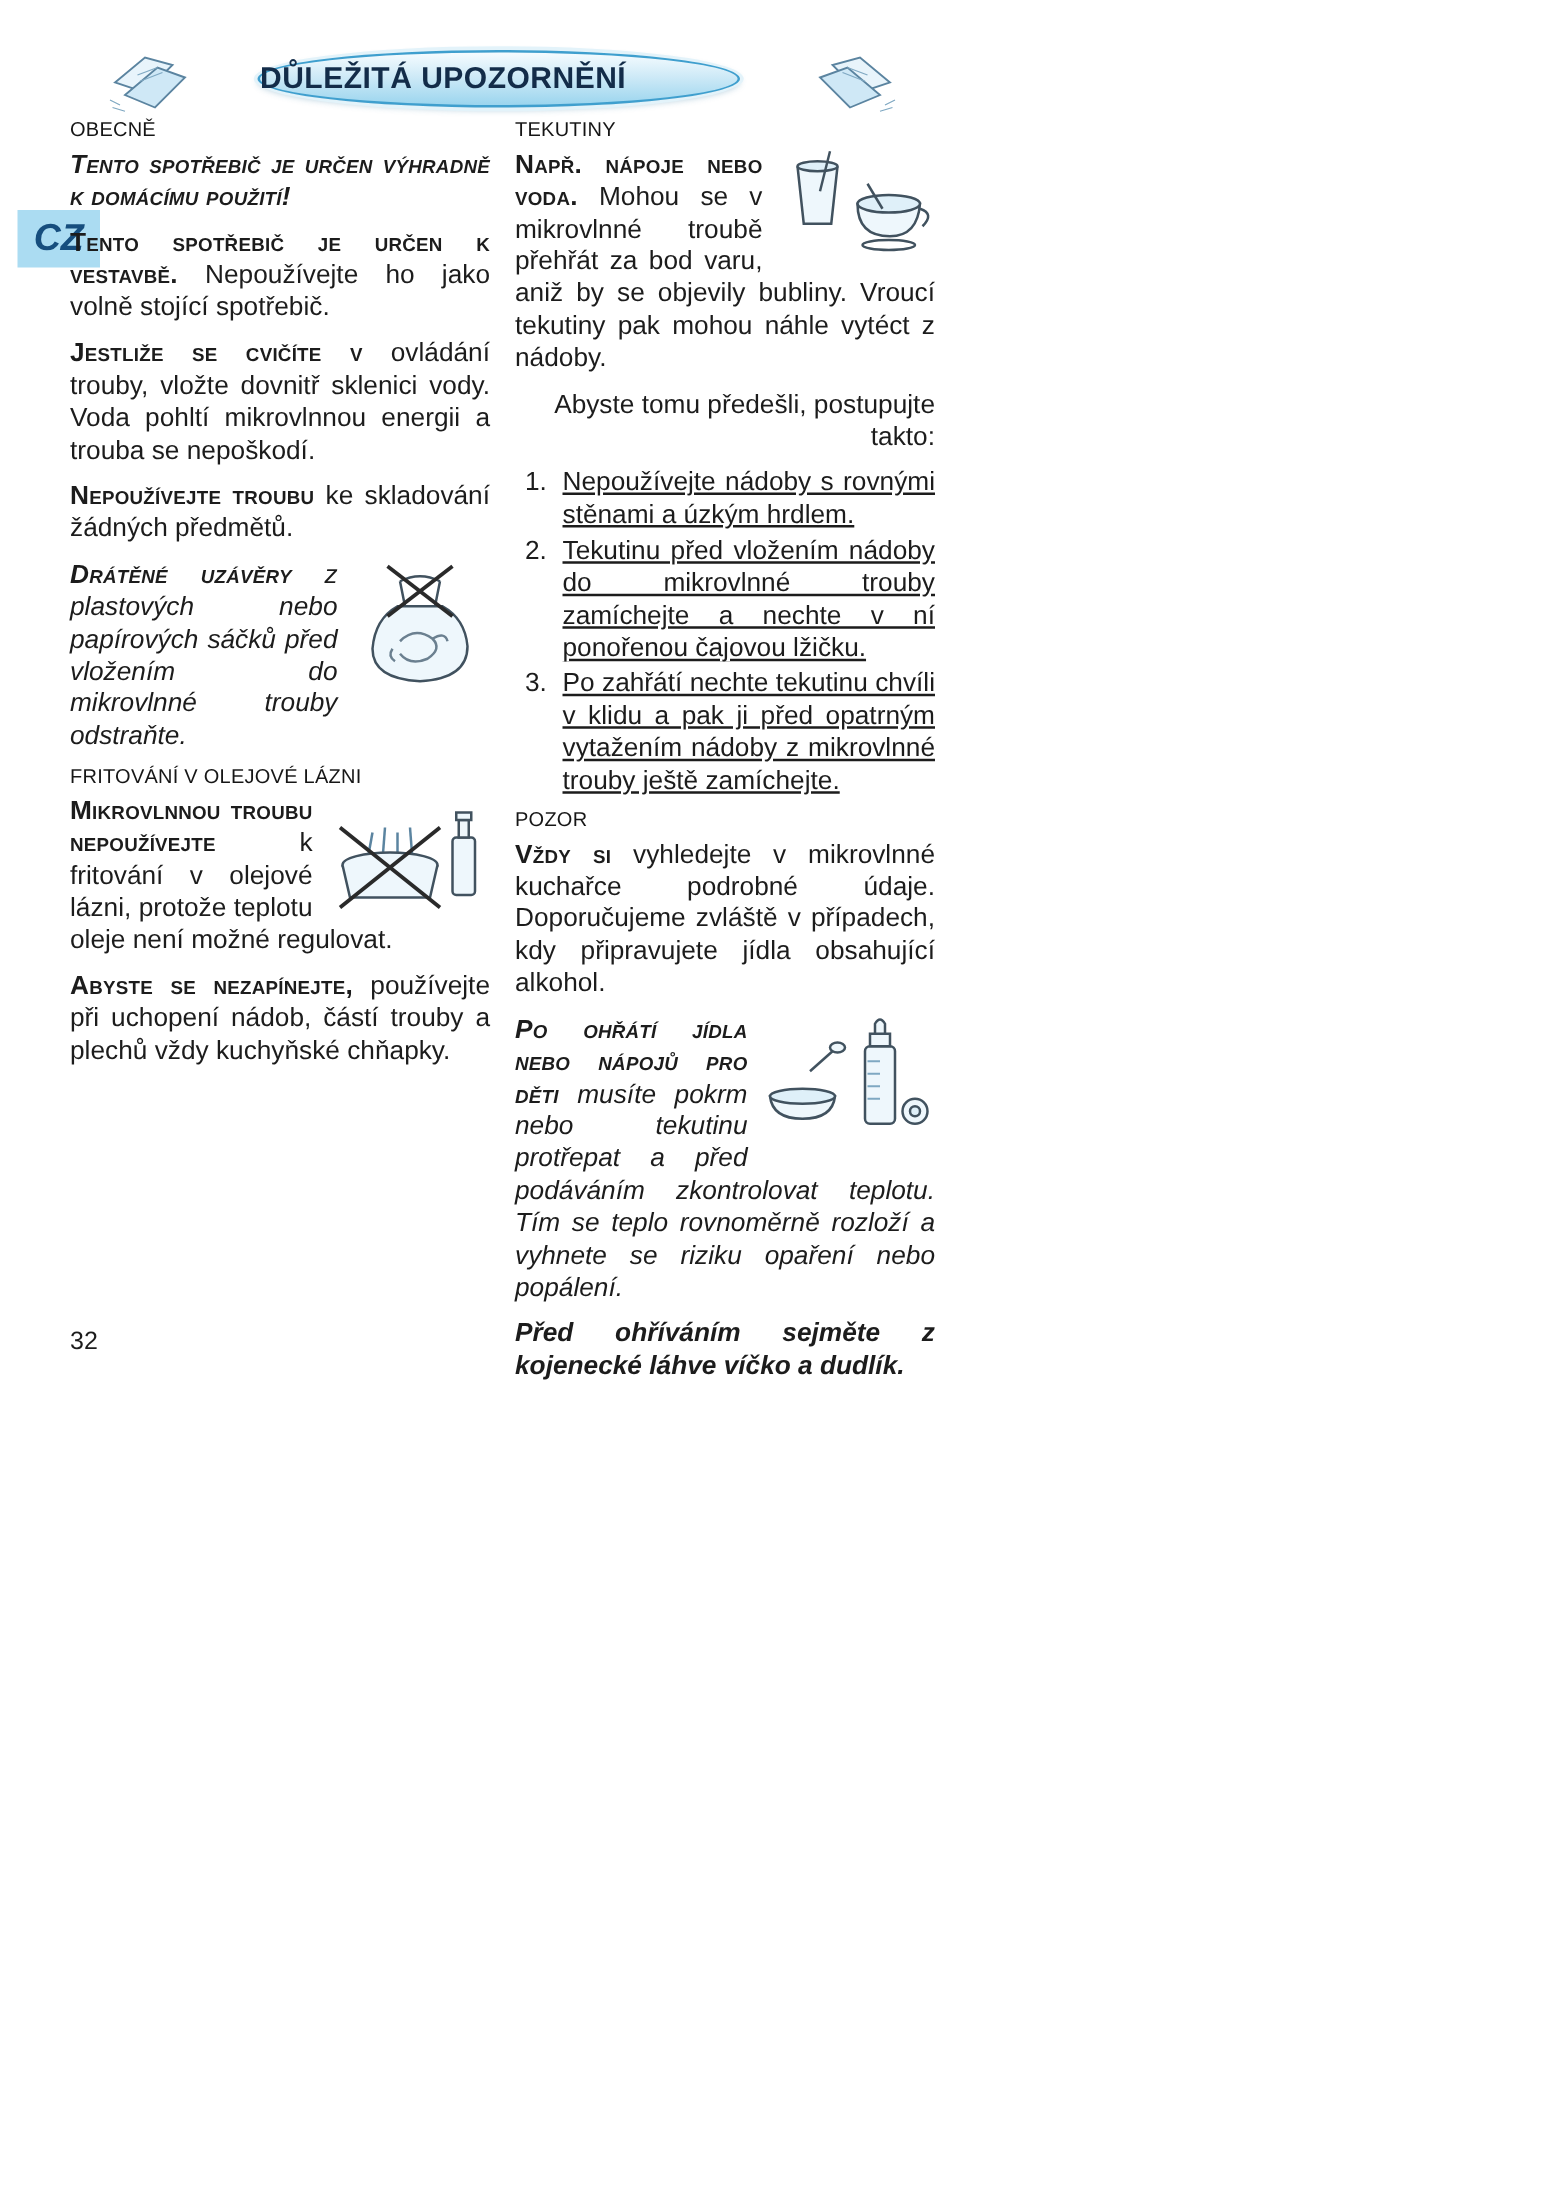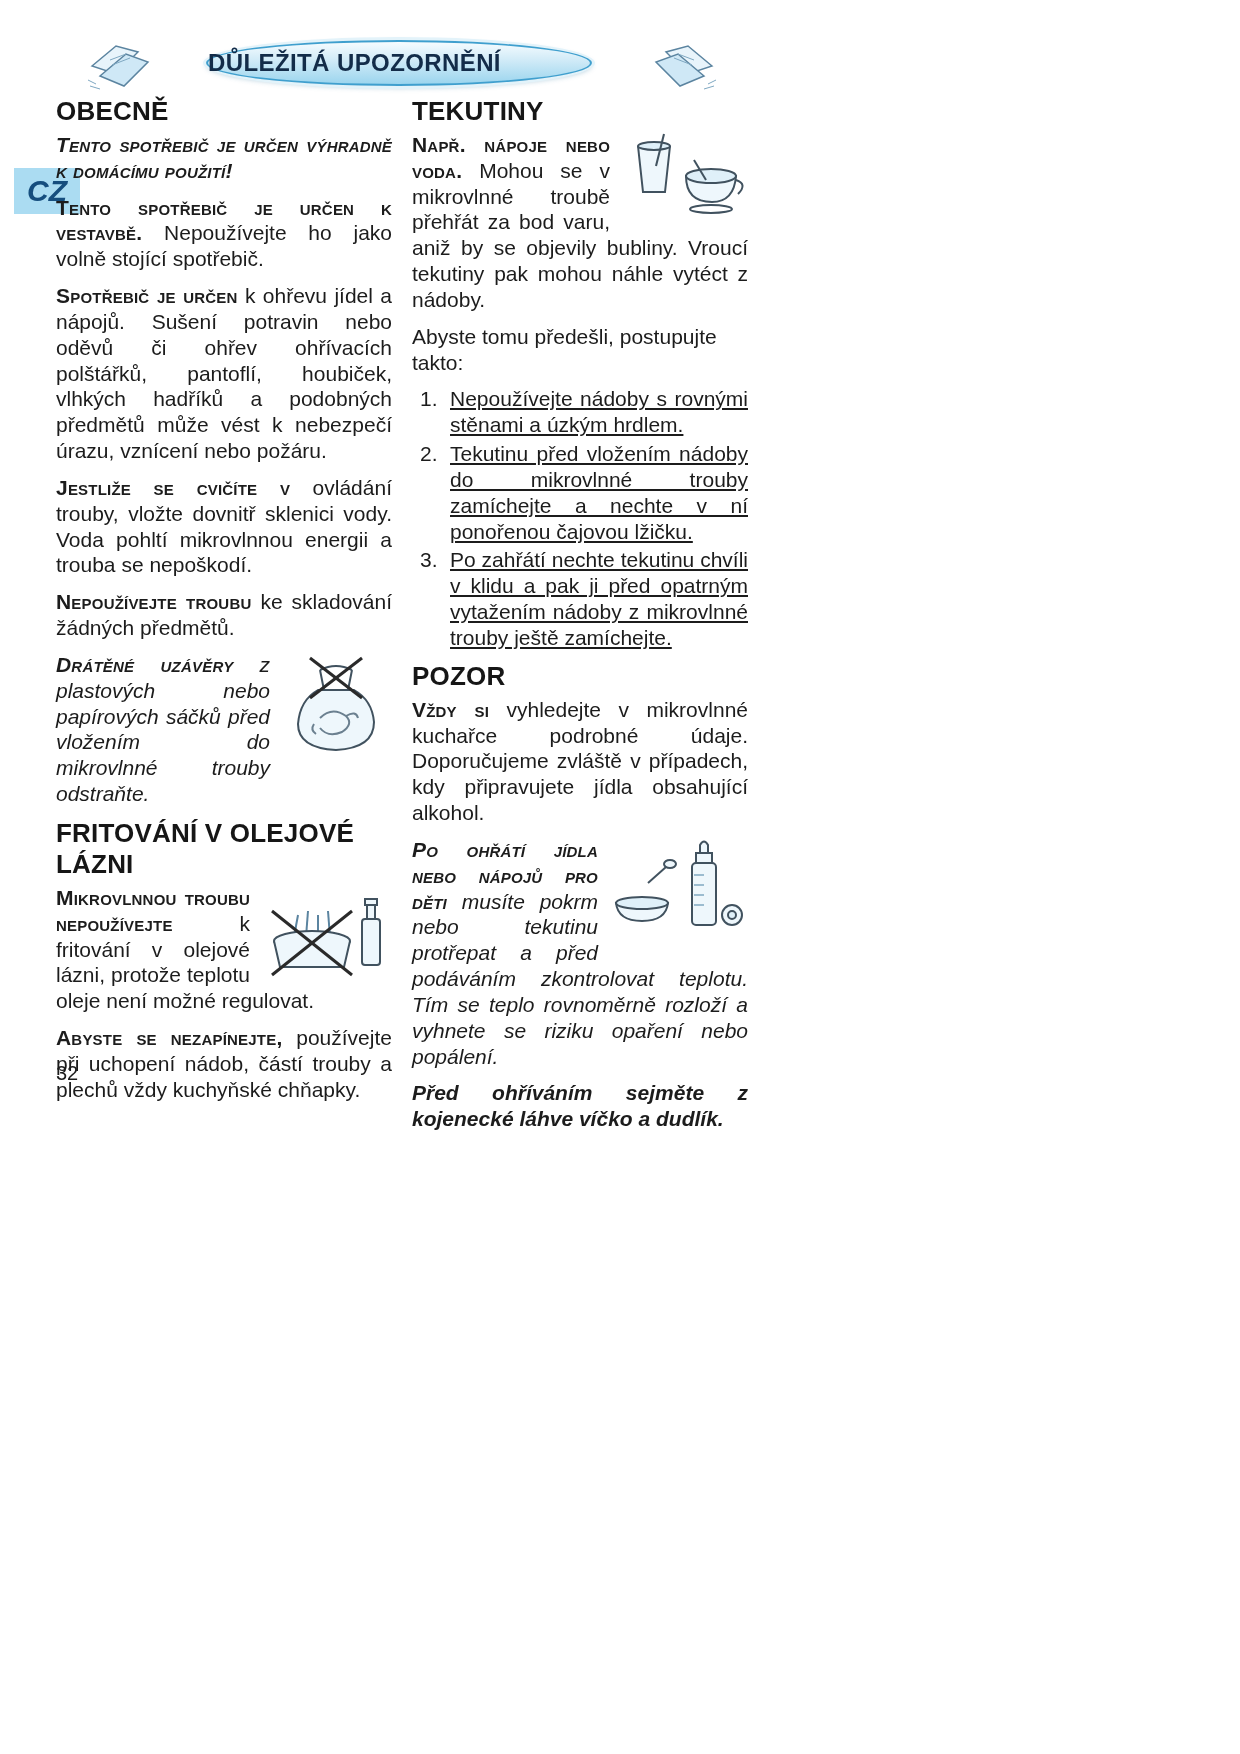--- a/index.html
+++ b/index.html
@@ -44,34 +44,34 @@
     .columns {
       position: absolute; top: 96px; left: 56px;
       width: 692px;
       display: flex; gap: 20px;
       text-align: justify;
       hyphens: auto;
     }
     .col { width: 336px; }
 
     h2.section-heading {
-      font-size: 26px; font-weight: 700; color: #161616;
+      font-size: 16px; font-weight: 400; color: #161616;
       margin: 8px 0 5px; text-align: left; letter-spacing: 0.2px;
     }
     .col > h2:first-child { margin-top: 0; }
 
     p.para {
       font-size: 21px; line-height: 1.23;
       margin: 0 0 11px;
       display: flow-root;
     }
     .lead { font-weight: 700; font-variant: small-caps; letter-spacing: 0.2px; }
     .italic { font-style: italic; }
     .bold-italic { font-weight: 700; font-style: italic; }
-    p.plain { text-align: left; }
+    p.plain { text-align: right; }
 
     ol.steps { list-style: none; counter-reset: step; margin: 0 0 10px 0; text-decoration: underline; }
     ol.steps li {
       counter-increment: step;
       position: relative; padding-left: 38px;
       font-size: 21px; line-height: 1.23; margin-bottom: 3px;
       text-align: justify;
     }
     ol.steps li::before {
       content: counter(step) ".";
@@ -136,24 +136,20 @@
 
       <p class="para">
         <span class="lead italic">Tento spotřebič je určen výhradně k domácímu použití!</span>
       </p>
 
       <p class="para">
         <span class="lead">Tento spotřebič je určen k vestavbě.</span>
         <span>Nepoužívejte ho jako volně stojící spotřebič.</span>
       </p>
 
-      <p class="para">
-        <span class="lead">Spotřebič je určen</span>
-        <span>k ohřevu jídel a nápojů. Sušení potravin nebo oděvů či ohřev ohřívacích polštářků, pantoflí, houbiček, vlhkých hadříků a podobných předmětů může vést k nebezpečí úrazu, vznícení nebo požáru.</span>
-      </p>
 
 
       <p class="para">
         <span class="lead">Jestliže se cvičíte v</span>
         <span>ovládání trouby, vložte dovnitř sklenici vody. Voda pohltí mikrovlnnou energii a trouba se nepoškodí.</span>
       </p>
 
       <p class="para">
         <span class="lead">Nepoužívejte troubu</span>
         <span>ke skladování žádných předmětů.</span>

